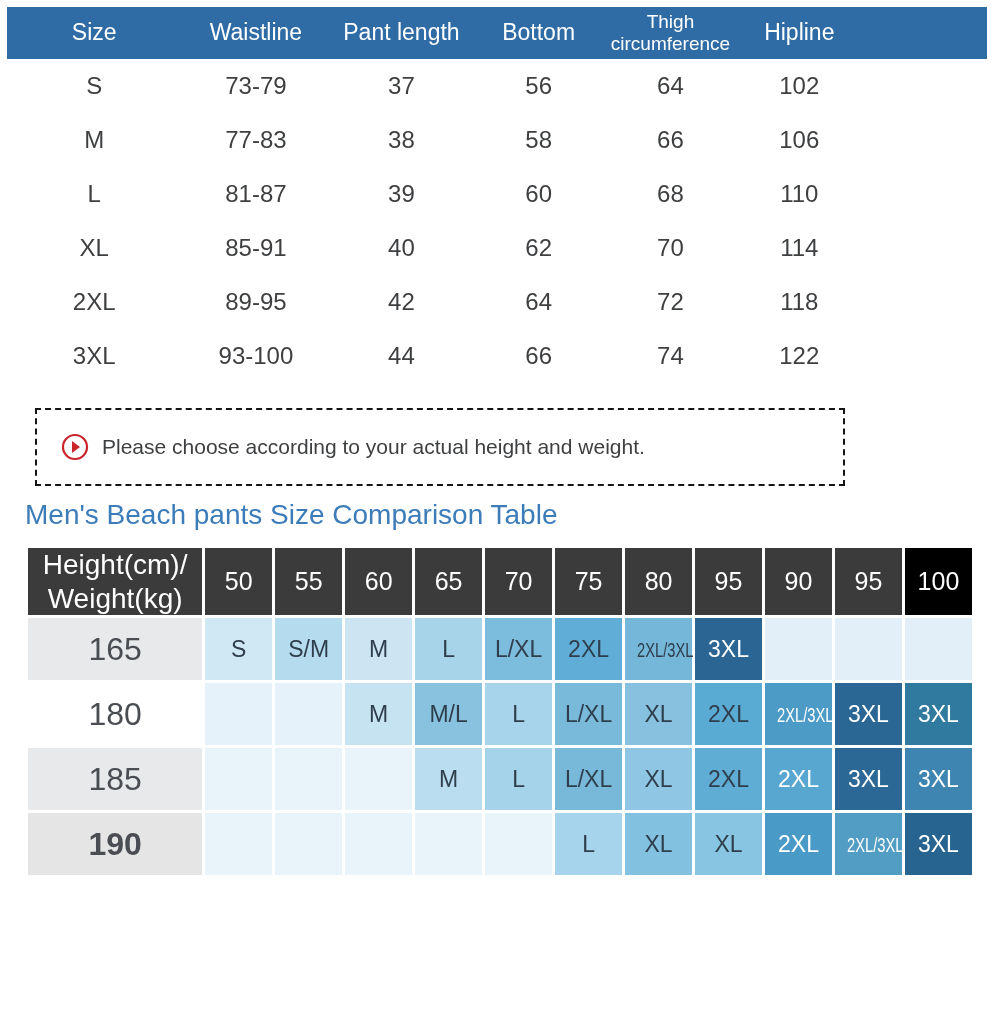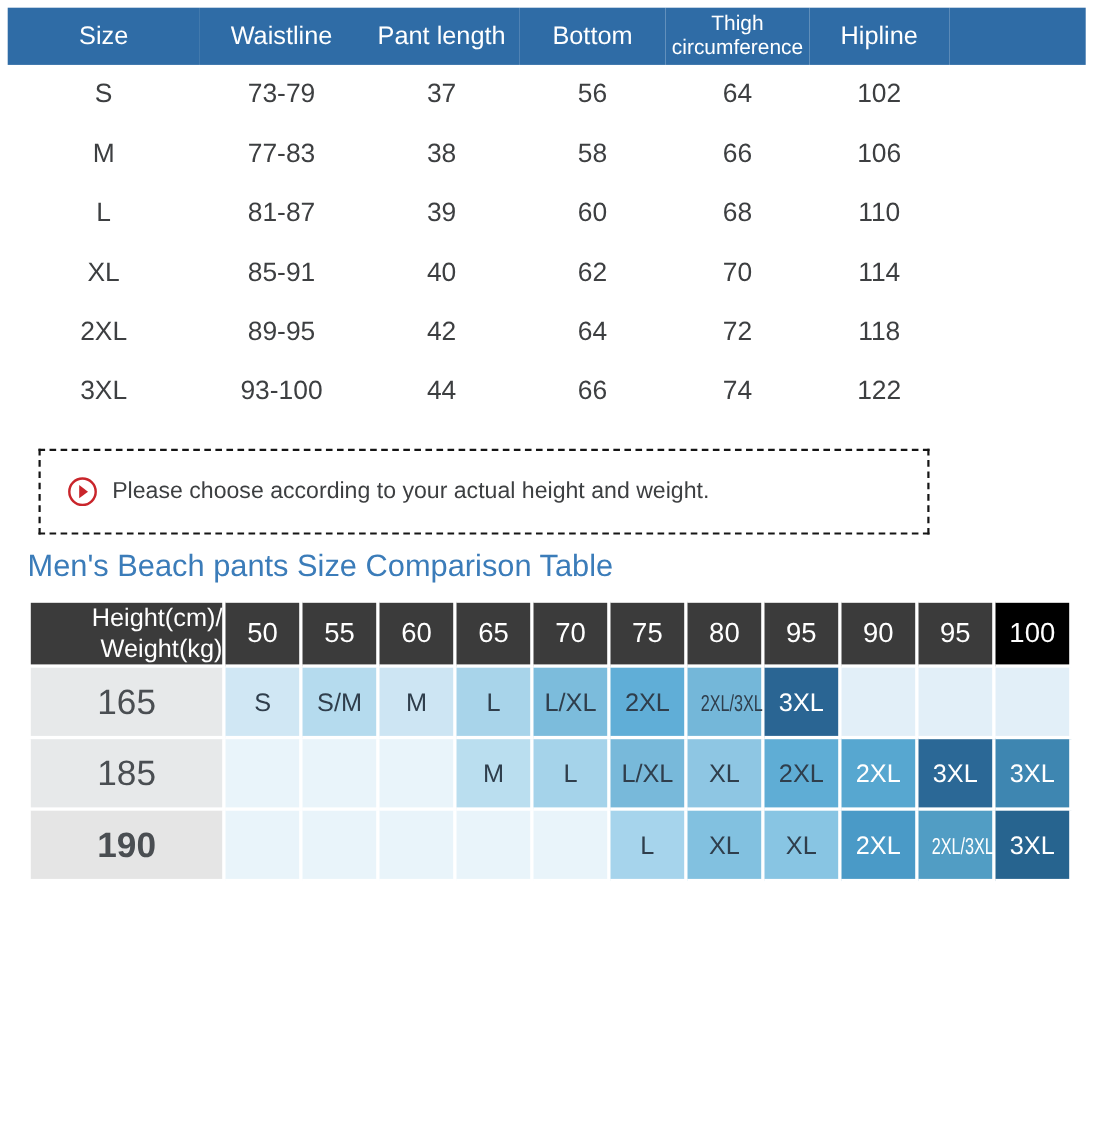--- a/index.html
+++ b/index.html
@@ -25,21 +25,21 @@
   .notice-icon svg{width:28px;height:28px;}
   .notice-text{font-size:21px;color:#3d3f41;}
 
   
   .section-title{position:absolute;top:499px;left:25px;margin:0;font-size:28px;font-weight:400;}
 
   
   .chart-table{position:absolute;top:545px;left:25px;width:950px;border-collapse:collapse;table-layout:fixed;}
   .chart-table th,.chart-table td{border:3px solid #fff;padding:0;}
   .chart-table thead th{height:56px;color:#fff;font-weight:400;font-size:25px;text-align:center;}
-  .chart-table th.corner{width:18.4%;font-size:23px;line-height:1.2;text-align:right;}
+  .chart-table th.corner{width:18.4%;font-size:28px;line-height:1.2;text-align:center;}
   .chart-table tbody th{height:62px;font-weight:400;font-size:32px;color:#4a4e52;text-align:center;}
   .chart-table td{height:62px;text-align:center;font-size:23px;color:#2f3e4c;}
   .chart-table td.white{color:#fff;}
   .chart-table td .narrow{display:inline-block;transform:scaleX(0.70);transform-origin:center;white-space:nowrap;font-size:21px;}
 </style>
 </head>
 <body>
 
 <div class="page">
 
@@ -154,20 +154,34 @@
           <td style="background: rgb(168, 212, 234);">L</td>
           <td style="background: rgb(124, 188, 220);">L/XL</td>
           <td style="background: rgb(96, 174, 215);">2XL</td>
           <td style="background: rgb(116, 183, 217);"><span class="narrow">2XL/3XL</span></td>
           <td class="white" style="background: rgb(42, 101, 147);">3XL</td>
           <td style="background: rgb(226, 239, 248);"></td>
           <td style="background: rgb(226, 239, 248);"></td>
           <td style="background: rgb(226, 239, 248);"></td>
         </tr>
         <tr>
+          <th style="background: rgb(255, 255, 255);">180</th>
+          <td style="background: rgb(230, 242, 249);"></td>
+          <td style="background: rgb(230, 242, 249);"></td>
+          <td style="background: rgb(198, 227, 241);">M</td>
+          <td style="background: rgb(136, 194, 223);">M/L</td>
+          <td style="background: rgb(167, 212, 234);">L</td>
+          <td style="background: rgb(121, 186, 219);">L/XL</td>
+          <td style="background: rgb(135, 193, 223);">XL</td>
+          <td style="background: rgb(90, 171, 212);">2XL</td>
+          <td class="white" style="background: rgb(76, 155, 198);"><span class="narrow">2XL/3XL</span></td>
+          <td class="white" style="background: rgb(42, 103, 149);">3XL</td>
+          <td class="white" style="background: rgb(48, 121, 159);">3XL</td>
+        </tr>
+        <tr>
           <th style="background: rgb(231, 233, 234);">185</th>
           <td style="background: rgb(233, 244, 250);"></td>
           <td style="background: rgb(233, 244, 250);"></td>
           <td style="background: rgb(233, 244, 250);"></td>
           <td style="background: rgb(186, 222, 239);">M</td>
           <td style="background: rgb(165, 211, 234);">L</td>
           <td style="background: rgb(120, 185, 218);">L/XL</td>
           <td style="background: rgb(142, 198, 227);">XL</td>
           <td style="background: rgb(95, 173, 213);">2XL</td>
           <td class="white" style="background: rgb(87, 167, 208);">2XL</td>

